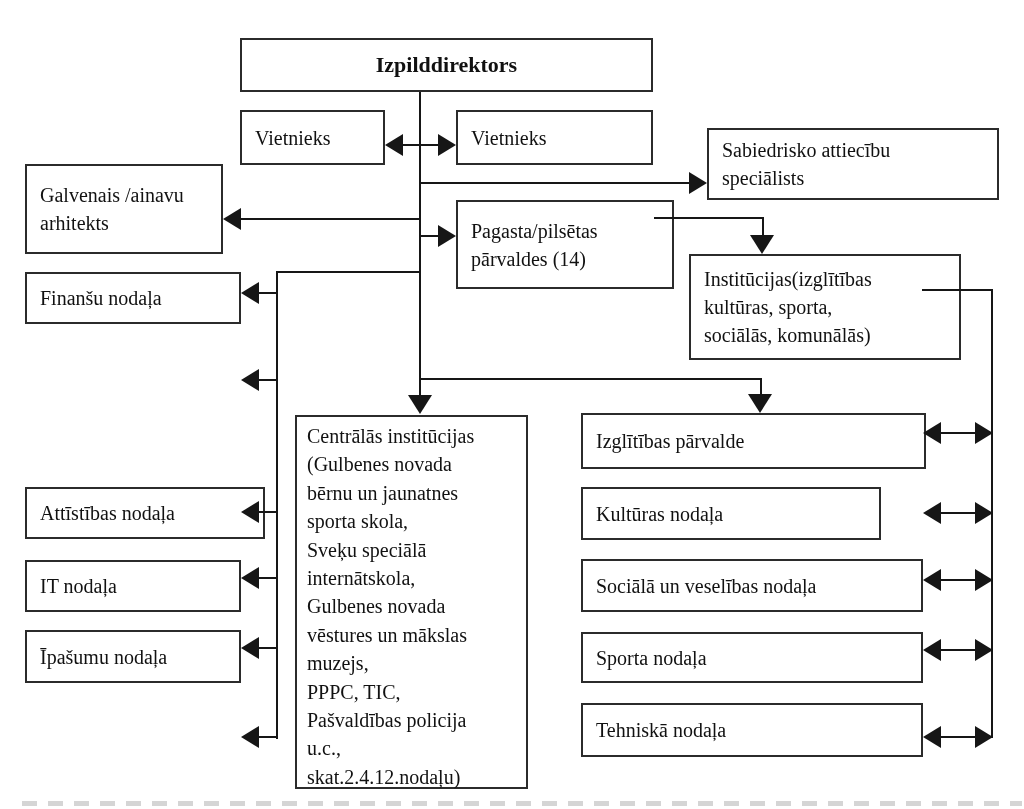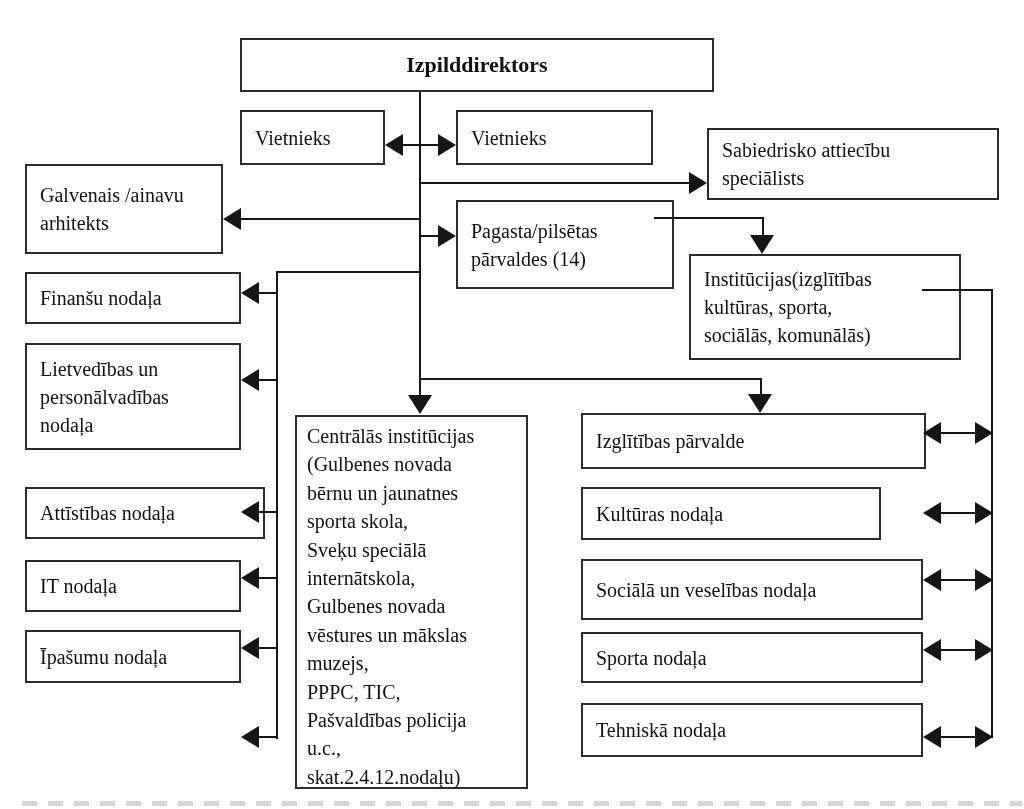--- a/index.html
+++ b/index.html
@@ -21,44 +21,41 @@
   .aD{position:absolute;width:0;height:0;border-left:12px solid transparent;
       border-right:12px solid transparent;border-top:19px solid var(--ln);}
   .scanline{position:absolute;left:22px;top:801px;width:1000px;height:5px;opacity:.5;
       background:repeating-linear-gradient(90deg,#ababab 0 15px,transparent 15px 26px);}
 </style>
 </head>
 <body>
 
 <div class="canvas">
 
-  <div class="node title" style="left:240px;top:38px;width:474px;height:54px">Izpilddirektors</div>
+  <div class="node title" style="left:240px;top:38px;width:413px;height:54px">Izpilddirektors</div>
 
   <div class="node" style="left:240px;top:110px;width:145px;height:55px">Vietnieks</div>
 
   <div class="node" style="left:456px;top:110px;width:197px;height:55px">Vietnieks</div>
 
   <div class="node" style="left:707px;top:128px;width:292px;height:72px">Sabiedrisko attiecību
 speciālists</div>
 
   <div class="node" style="left:25px;top:164px;width:198px;height:90px">Galvenais /ainavu
 arhitekts</div>
 
   <div class="node" style="left:456px;top:200px;width:218px;height:89px">Pagasta/pilsētas
 pārvaldes (14)</div>
 
   <div class="node" style="left:689px;top:254px;width:272px;height:106px">Institūcijas(izglītības
 kultūras, sporta,
 sociālās, komunālās)</div>
 
   <div class="node" style="left:25px;top:272px;width:216px;height:52px">Finanšu nodaļa</div>
 
-  <div class="node" style="left:25px;top:343px;width:216px;height:107px">Lietvedības un
-personālvadības
-nodaļa</div>
 
   <div class="node" style="left:25px;top:487px;width:240px;height:52px">Attīstības nodaļa</div>
 
   <div class="node" style="left:25px;top:560px;width:216px;height:52px">IT nodaļa</div>
 
   <div class="node" style="left:25px;top:630px;width:216px;height:53px">Īpašumu nodaļa</div>
 
 
   <div class="node top" style="left:295px;top:415px;width:233px;height:374px">Centrālās institūcijas
 (Gulbenes novada
@@ -71,21 +68,21 @@
 muzejs,
 PPPC, TIC,
 Pašvaldības policija
 u.c.,
 skat.2.4.12.nodaļu)</div>
 
   <div class="node" style="left:581px;top:413px;width:345px;height:56px">Izglītības pārvalde</div>
 
   <div class="node" style="left:581px;top:487px;width:300px;height:53px">Kultūras nodaļa</div>
 
-  <div class="node" style="left:581px;top:559px;width:342px;height:61px">Sociālā un veselības nodaļa</div>
+  <div class="node" style="left:581px;top:559px;width:342px;height:53px">Sociālā un veselības nodaļa</div>
 
   <div class="node" style="left:581px;top:632px;width:342px;height:51px">Sporta nodaļa</div>
 
   <div class="node" style="left:581px;top:703px;width:342px;height:54px">Tehniskā nodaļa</div>
 
   <div>
 
     <div class="vl" style="left:419px;top:92px;height:303px"></div>
     <div class="aD" style="left:408px;top:395px"></div>
 

